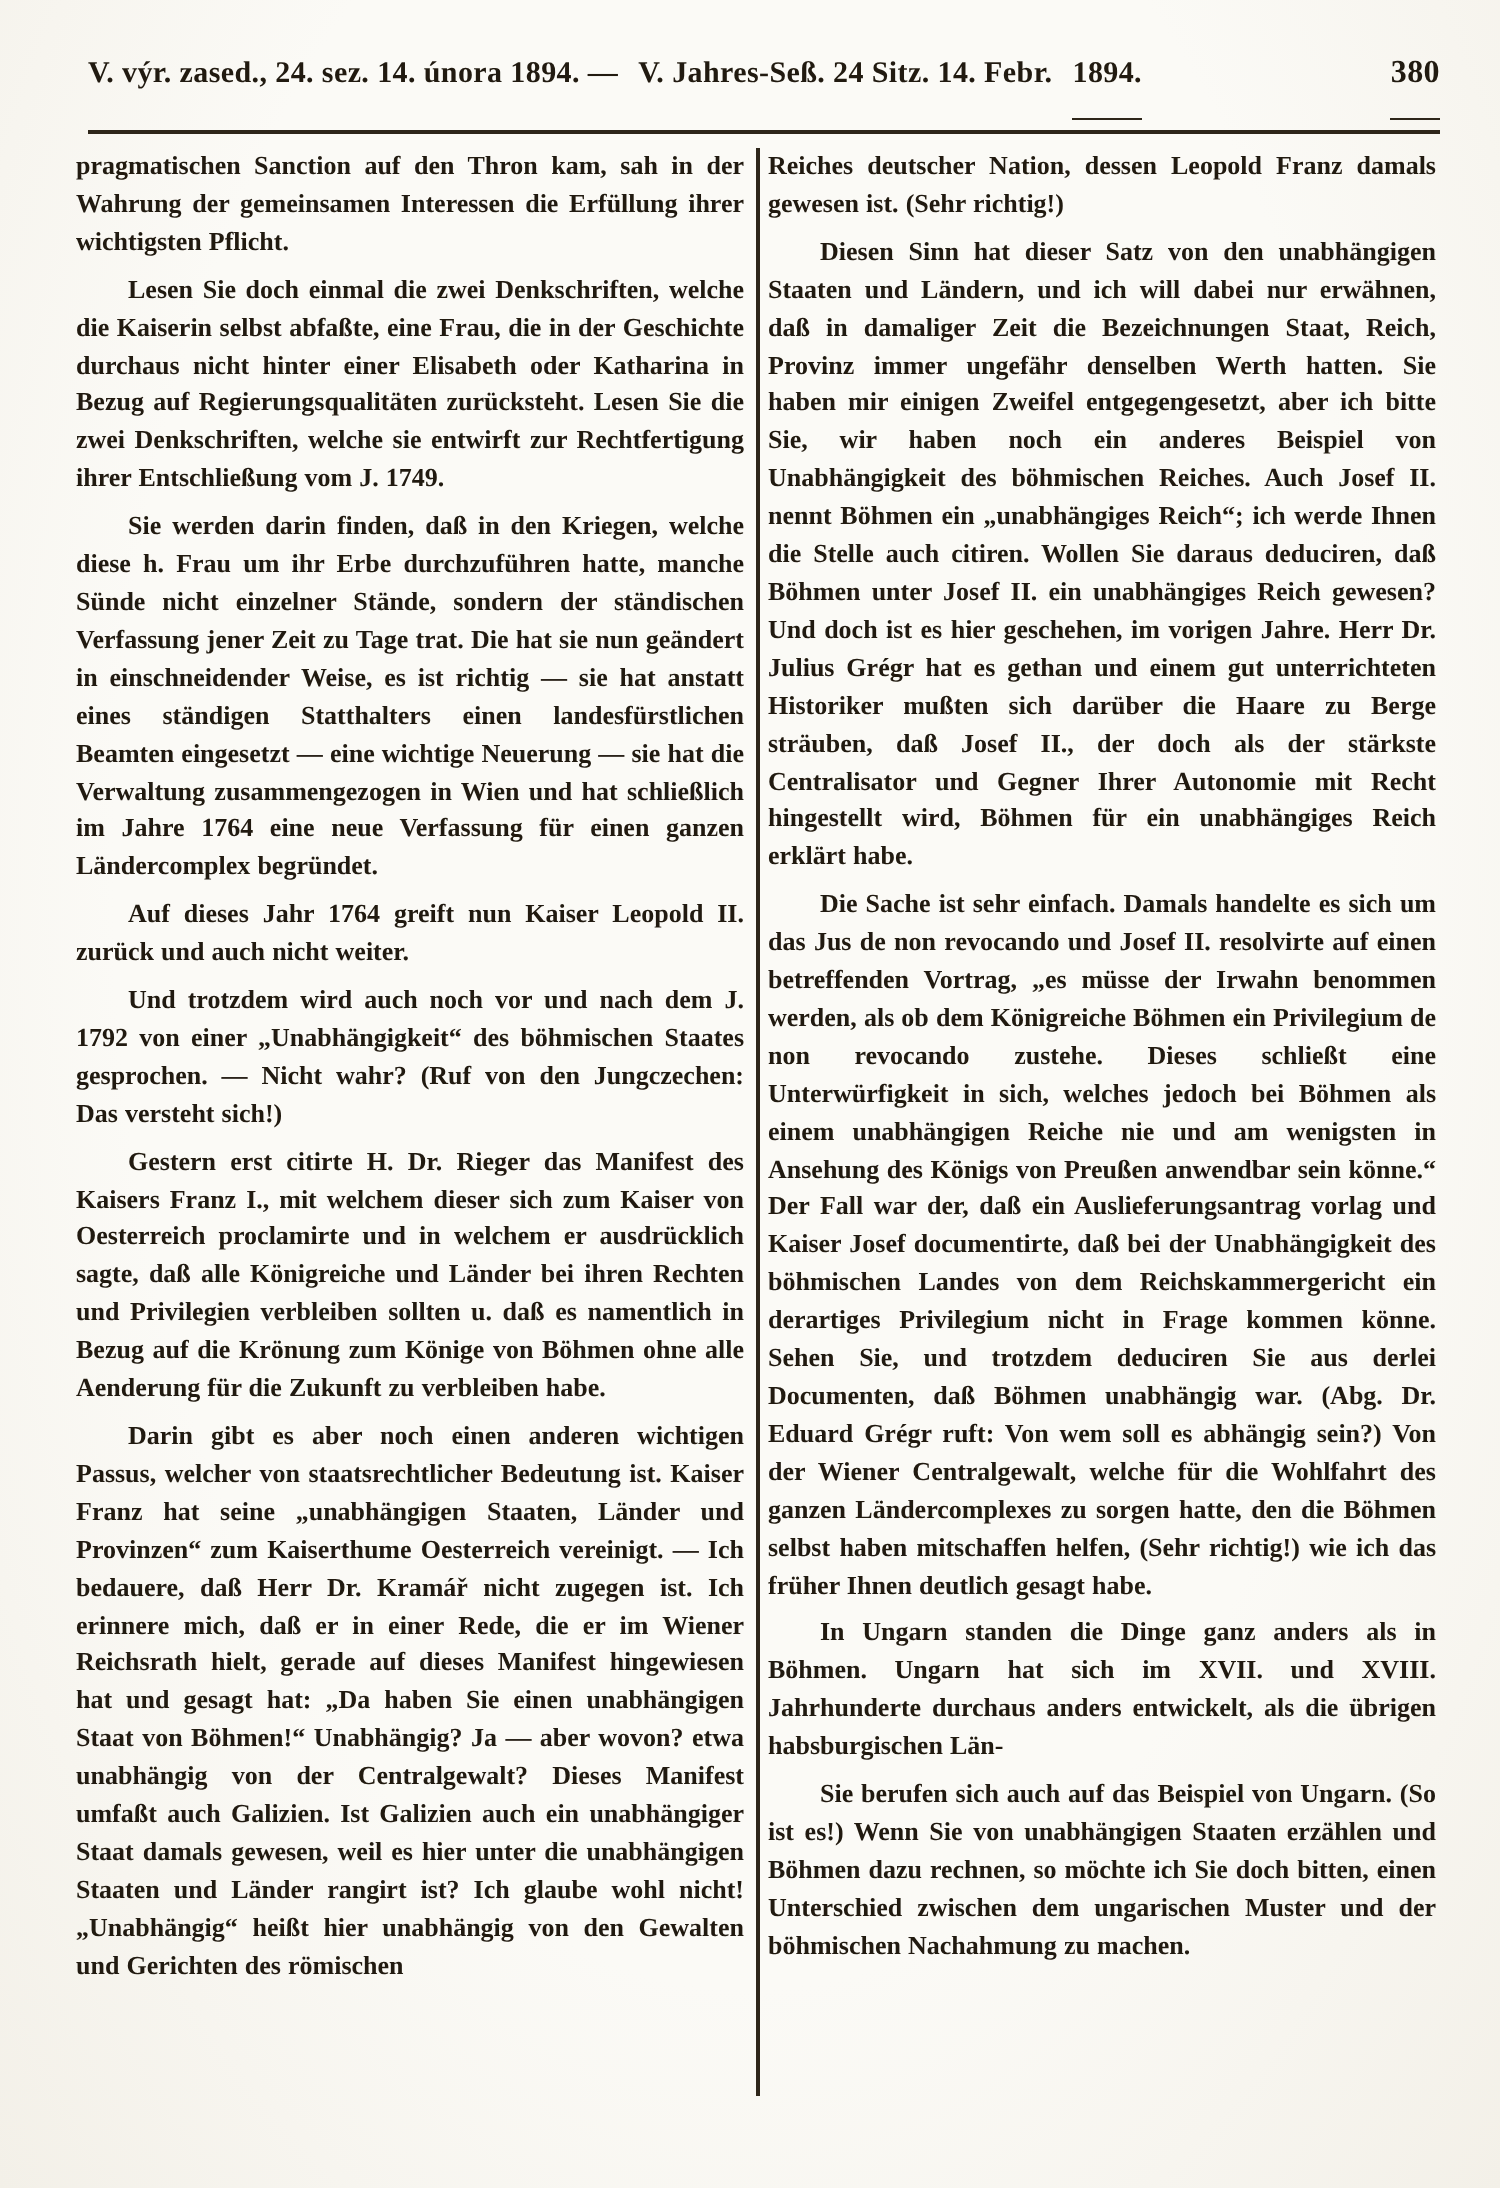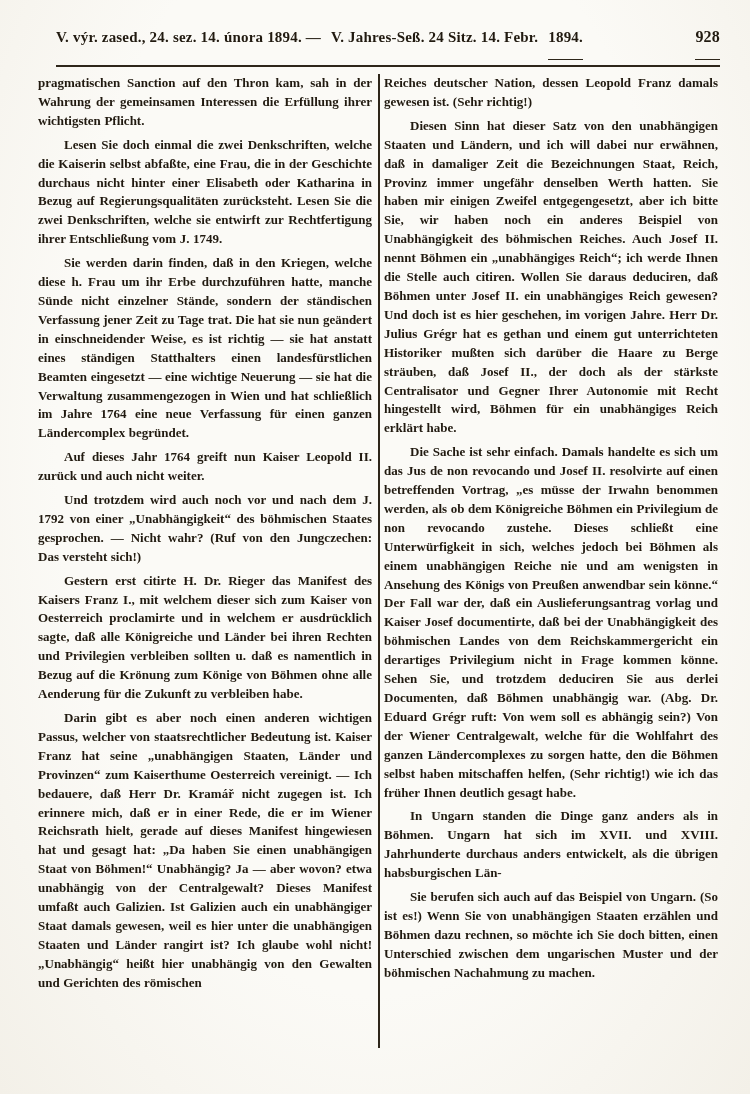--- a/index.html
+++ b/index.html
@@ -15,21 +15,21 @@
     background: #faf8f3;
     background-image: radial-gradient(ellipse at 50% 40%, #fbfaf6 60%, #f3f0e8 100%);
     color: #211a10;
     font-family: "Liberation Serif", "DejaVu Serif", serif;
     overflow: hidden;
     box-sizing: border-box;
   }
   .page-header {
     position: absolute;
     top: 28px;
-    left: 56px;
+    left: 44px;
     right: 30px;
     display: flex;
     align-items: baseline;
     font-size: 15px;
     font-weight: bold;
     letter-spacing: 0.2px;
     white-space: nowrap;
     padding-bottom: 5px;
     border-bottom: 2px solid #2e261a;
   }
@@ -77,21 +77,21 @@
 </style>
 </head>
 <body>
 
 <div class="page">
 
   <header class="page-header">
     <span class="seg">V. výr. zased., 24. sez. 14. února 1894. —</span>
     <span class="seg">V. Jahres-Seß. 24 Sitz. 14. Febr.</span>
     <span class="seg underlined">1894.</span>
-    <span class="page-number underlined">928</span>
+    <span class="page-number underlined">380</span>
   </header>
 
   <div class="columns">
     <div class="column">
         <p class="para">pragmatischen Sanction auf den Thron kam, sah in der Wahrung der gemeinsamen Interessen die Erfüllung ihrer wichtigsten Pflicht.</p>
         <p class="para indent">Lesen Sie doch einmal die zwei Denkschriften, welche die Kaiserin selbst abfaßte, eine Frau, die in der Geschichte durchaus nicht hinter einer Elisabeth oder Katharina in Bezug auf Regierungsqualitäten zurücksteht. Lesen Sie die zwei Denkschriften, welche sie entwirft zur Rechtfertigung ihrer Entschließung vom J. 1749.</p>
         <p class="para indent">Sie werden darin finden, daß in den Kriegen, welche diese h. Frau um ihr Erbe durchzuführen hatte, manche Sünde nicht einzelner Stände, sondern der ständischen Verfassung jener Zeit zu Tage trat. Die hat sie nun geändert in einschneidender Weise, es ist richtig — sie hat anstatt eines ständigen Statthalters einen landesfürstlichen Beamten eingesetzt — eine wichtige Neuerung — sie hat die Verwaltung zusammengezogen in Wien und hat schließlich im Jahre 1764 eine neue Verfassung für einen ganzen Ländercomplex begründet.</p>
         <p class="para indent">Auf dieses Jahr 1764 greift nun Kaiser Leopold II. zurück und auch nicht weiter.</p>
         <p class="para indent">Und trotzdem wird auch noch vor und nach dem J. 1792 von einer „Unabhängigkeit“ des böhmischen Staates gesprochen. — Nicht wahr? (Ruf von den Jungczechen: Das versteht sich!)</p>
         <p class="para indent">Gestern erst citirte H. Dr. Rieger das Manifest des Kaisers Franz I., mit welchem dieser sich zum Kaiser von Oesterreich proclamirte und in welchem er ausdrücklich sagte, daß alle Königreiche und Länder bei ihren Rechten und Privilegien verbleiben sollten u. daß es namentlich in Bezug auf die Krönung zum Könige von Böhmen ohne alle Aenderung für die Zukunft zu verbleiben habe.</p>

